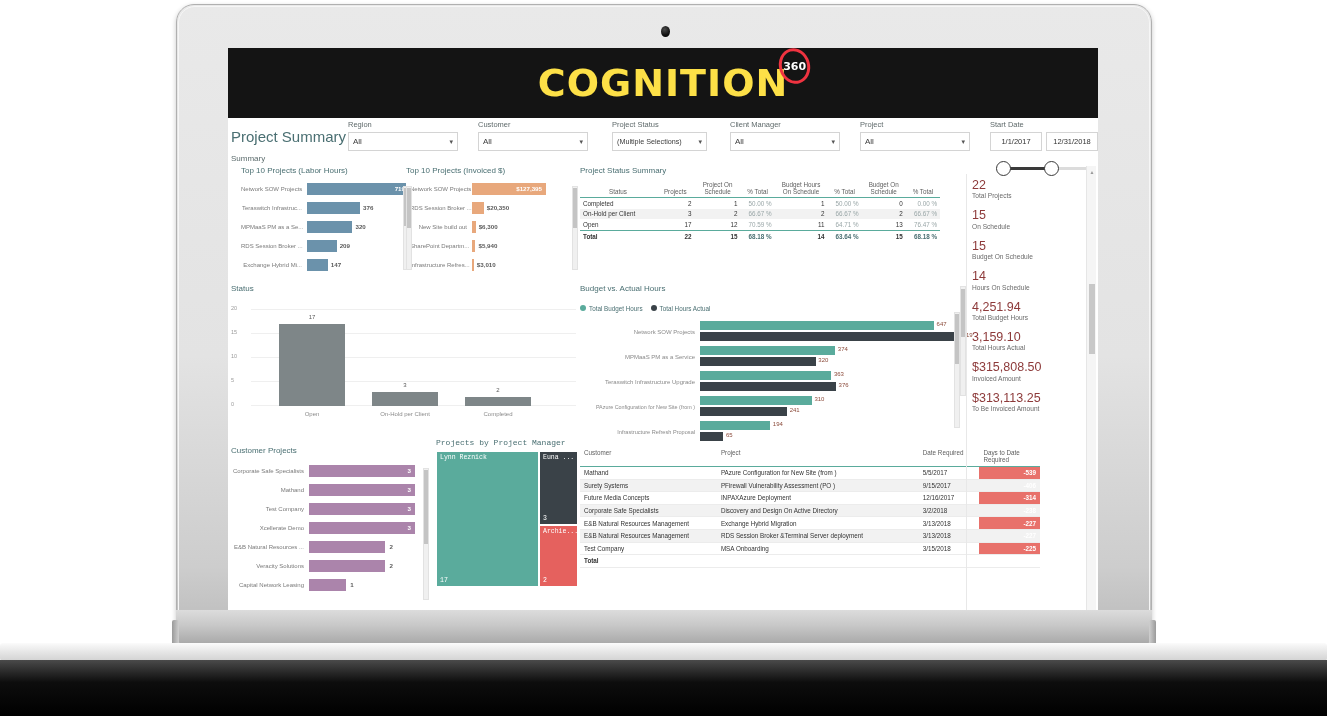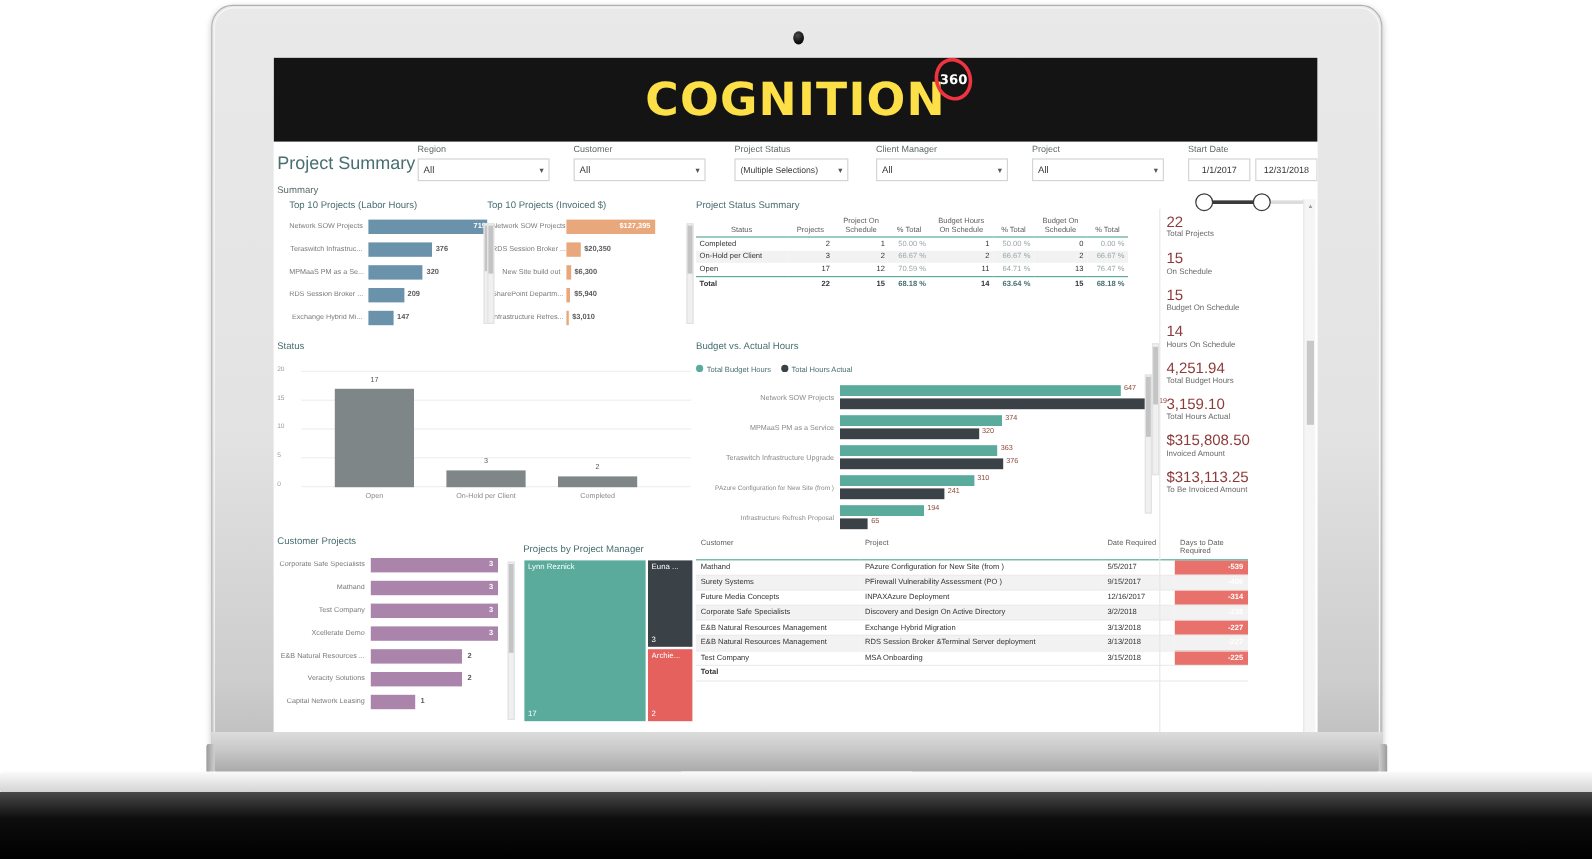--- a/index.html
+++ b/index.html
@@ -574,21 +574,21 @@
               <div class="gb b" style="width:9%"></div>
                 <div class="gv" style="left:10%; top:11px;">65</div>
             </div>
           </div>
         </div>
         <div class="vscroll" style="left:374px; top:28px; height:116px;">
           <i style="top:1px; height:50px;"></i>
         </div>
       </div>
 
-      <div class="tile" style="left:208px; top:287px; width:140px; height:168px;">
+      <div class="tile" style="left:208px; top:272px; width:140px; height:168px;font-family:Liberation Mono, monospace;">
         <div class="tile-title">Projects by Project Manager</div>
         <div class="tm" style="width:140px; height:134px; margin-top:4px;">
           <div class="tm-cell" style="left:0; top:0; width:101px; height:134px; background:#5aab9c;">
             <div class="tm-name">Lynn Reznick</div>
             <div class="tm-val">17</div>
           </div>
           <div class="tm-cell" style="left:103px; top:0; width:37px; height:72px; background:#3a4248;">
             <div class="tm-name">Euna ...</div>
             <div class="tm-val">3</div>
           </div>

